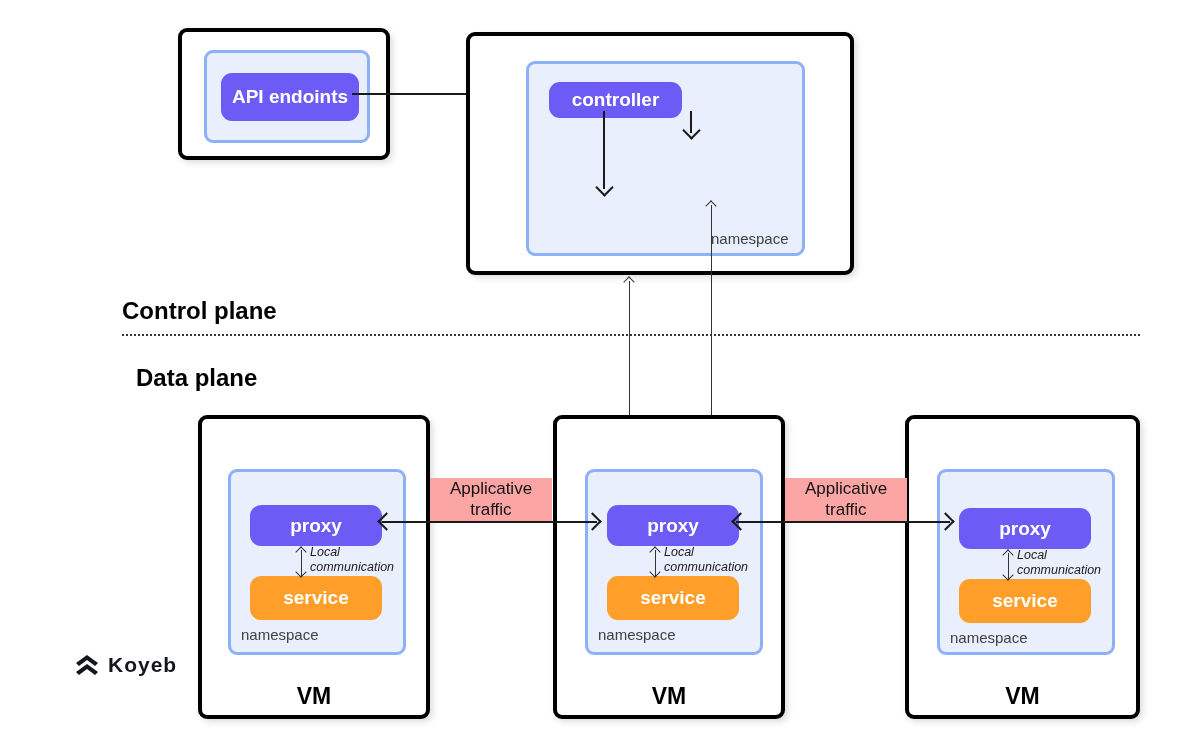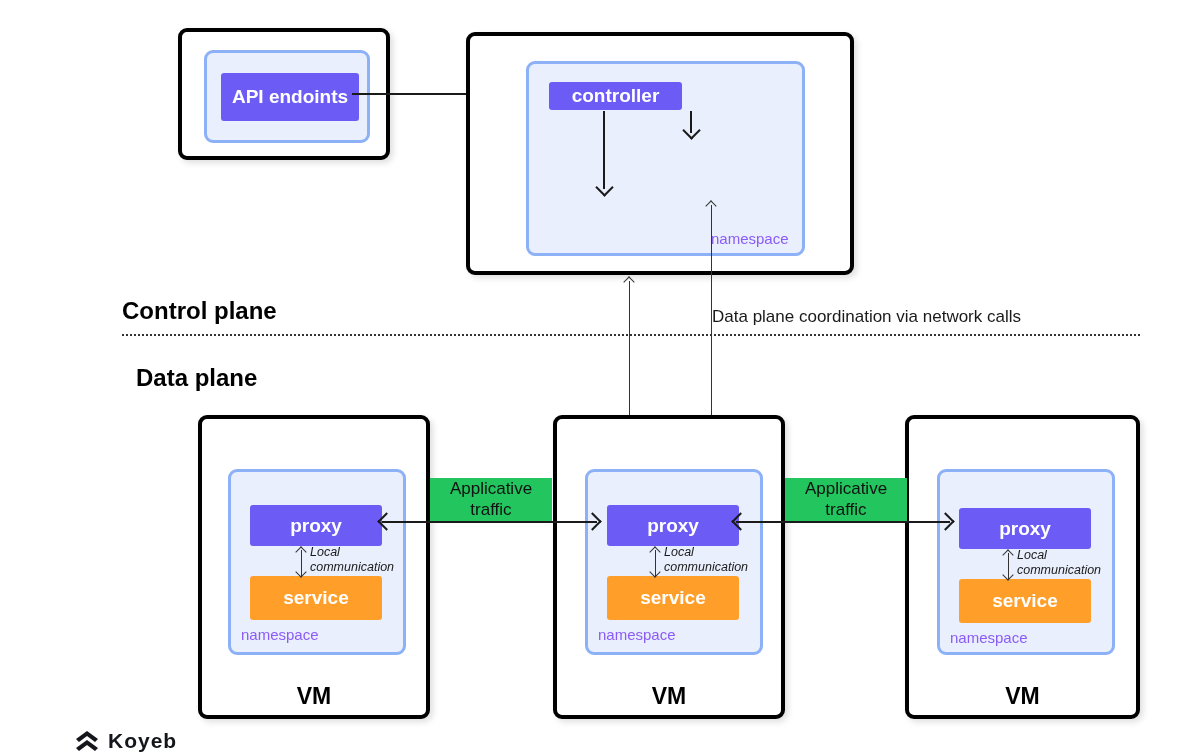--- a/index.html
+++ b/index.html
@@ -30,33 +30,33 @@
   .ns-box {
     position: absolute;
     background: #e9effc;
     border: 3px solid #8cb1f7;
     border-radius: 9px;
     box-sizing: border-box;
   }
   .ns-label {
     position: absolute;
     font-size: 15px;
-    color: #8b5cf6;
+    color: #404040;
     white-space: nowrap;
   }
   .node {
     position: absolute;
     display: flex;
     align-items: center;
     justify-content: center;
     color: #ffffff;
     font-weight: bold;
     font-size: 19px;
     line-height: 1.12;
-    border-radius: 3px;
+    border-radius: 11px;
     box-sizing: border-box;
   }
   .node.purple { background: #6c5cf5; }
   .node.orange { background: #ff9f29; }
 
   .vm-label {
     position: absolute;
     font-size: 23px;
     font-weight: bold;
     color: #000000;
@@ -121,21 +121,21 @@
     border-right-color: #333333;
     border-bottom-color: #333333;
   }
 
   .edge-label {
     position: absolute;
     font-size: 17px;
     color: #111111;
     text-align: center;
     line-height: 1.25;
-    background: #22c55e;
+    background: #fca5a5;
     white-space: pre-line;
   }
   .local-label {
     position: absolute;
     font-size: 12.5px;
     font-style: italic;
     color: #1a1a1a;
     line-height: 1.2;
     white-space: pre-line;
   }
@@ -167,39 +167,38 @@
     </div>
   </div>
 
   <div class="hline" style="left:352px; top:93px; width:185px;"></div>
   <div class="arrow-head ah-right" style="left:531px; top:87px;"></div>
 
   <div class="outer-box" style="left:466px; top:32px; width:388px; height:243px;">
 
     <div class="ns-box" style="left:56px; top:25px; width:279px; height:195px;">
 
-      <div class="node purple" style="left:20px; top:18px; width:133px; height:28px;">
+      <div class="node purple" style="left:20px; top:18px; width:133px; height:36px;">
         <span>controller</span>
       </div>
 
 
 
       <div class="ns-label" style="left:182px; top:166px;">namespace</div>
     </div>
   </div>
 
   <div class="vline" style="left:690px; top:111px; height:22px;"></div>
   <div class="arrow-head ah-down" style="left:685px; top:124px;"></div>
 
   <div class="vline" style="left:603px; top:111px; height:78px;"></div>
   <div class="arrow-head ah-down" style="left:598px; top:181px;"></div>
 
   <div class="plane-title" style="left:122px; top:297px;">Control plane</div>
 
-  <div class="coord-note" style="left:712px; top:307px;">Data plane coordination via network calls</div>
 
   <div class="divider" style="left:122px; top:334px; width:1018px;"></div>
 
   <div class="plane-title" style="left:136px; top:364px;">Data plane</div>
 
   <div class="thin-vline" style="left:629px; top:281px; height:227px;"></div>
   <div class="arrow-head small ah-up" style="left:625px; top:278px;"></div>
 
   <div class="thin-vline" style="left:711px; top:205px; height:303px;"></div>
   <div class="arrow-head small ah-up" style="left:707px; top:202px;"></div>
@@ -264,21 +263,21 @@
   <div class="arrow-head ah-right" style="left:586px; top:515px;"></div>
   <div class="edge-label" style="left:430px; top:478px; width:122px;">Applicative
 traffic</div>
 
   <div class="hline" style="left:736px; top:521px; width:214px;"></div>
   <div class="arrow-head ah-left" style="left:734px; top:515px;"></div>
   <div class="arrow-head ah-right" style="left:939px; top:515px;"></div>
   <div class="edge-label" style="left:785px; top:478px; width:122px;">Applicative
 traffic</div>
 
-  <div class="brand" style="left:74px; top:728px;">
+  <div class="brand" style="left:74px; top:652px;">
     <svg width="26" height="26" viewBox="0 0 26 26">
       <path d="M13 3 L24 11 L21 14 L13 8 L5 14 L2 11 Z" fill="#14161c"></path>
       <path d="M13 12 L24 20 L21 23 L13 17 L5 23 L2 20 Z" fill="#14161c"></path>
     </svg>
     <span class="brand-name">Koyeb</span>
   </div>
 
 </div>
 
 </body></html>

